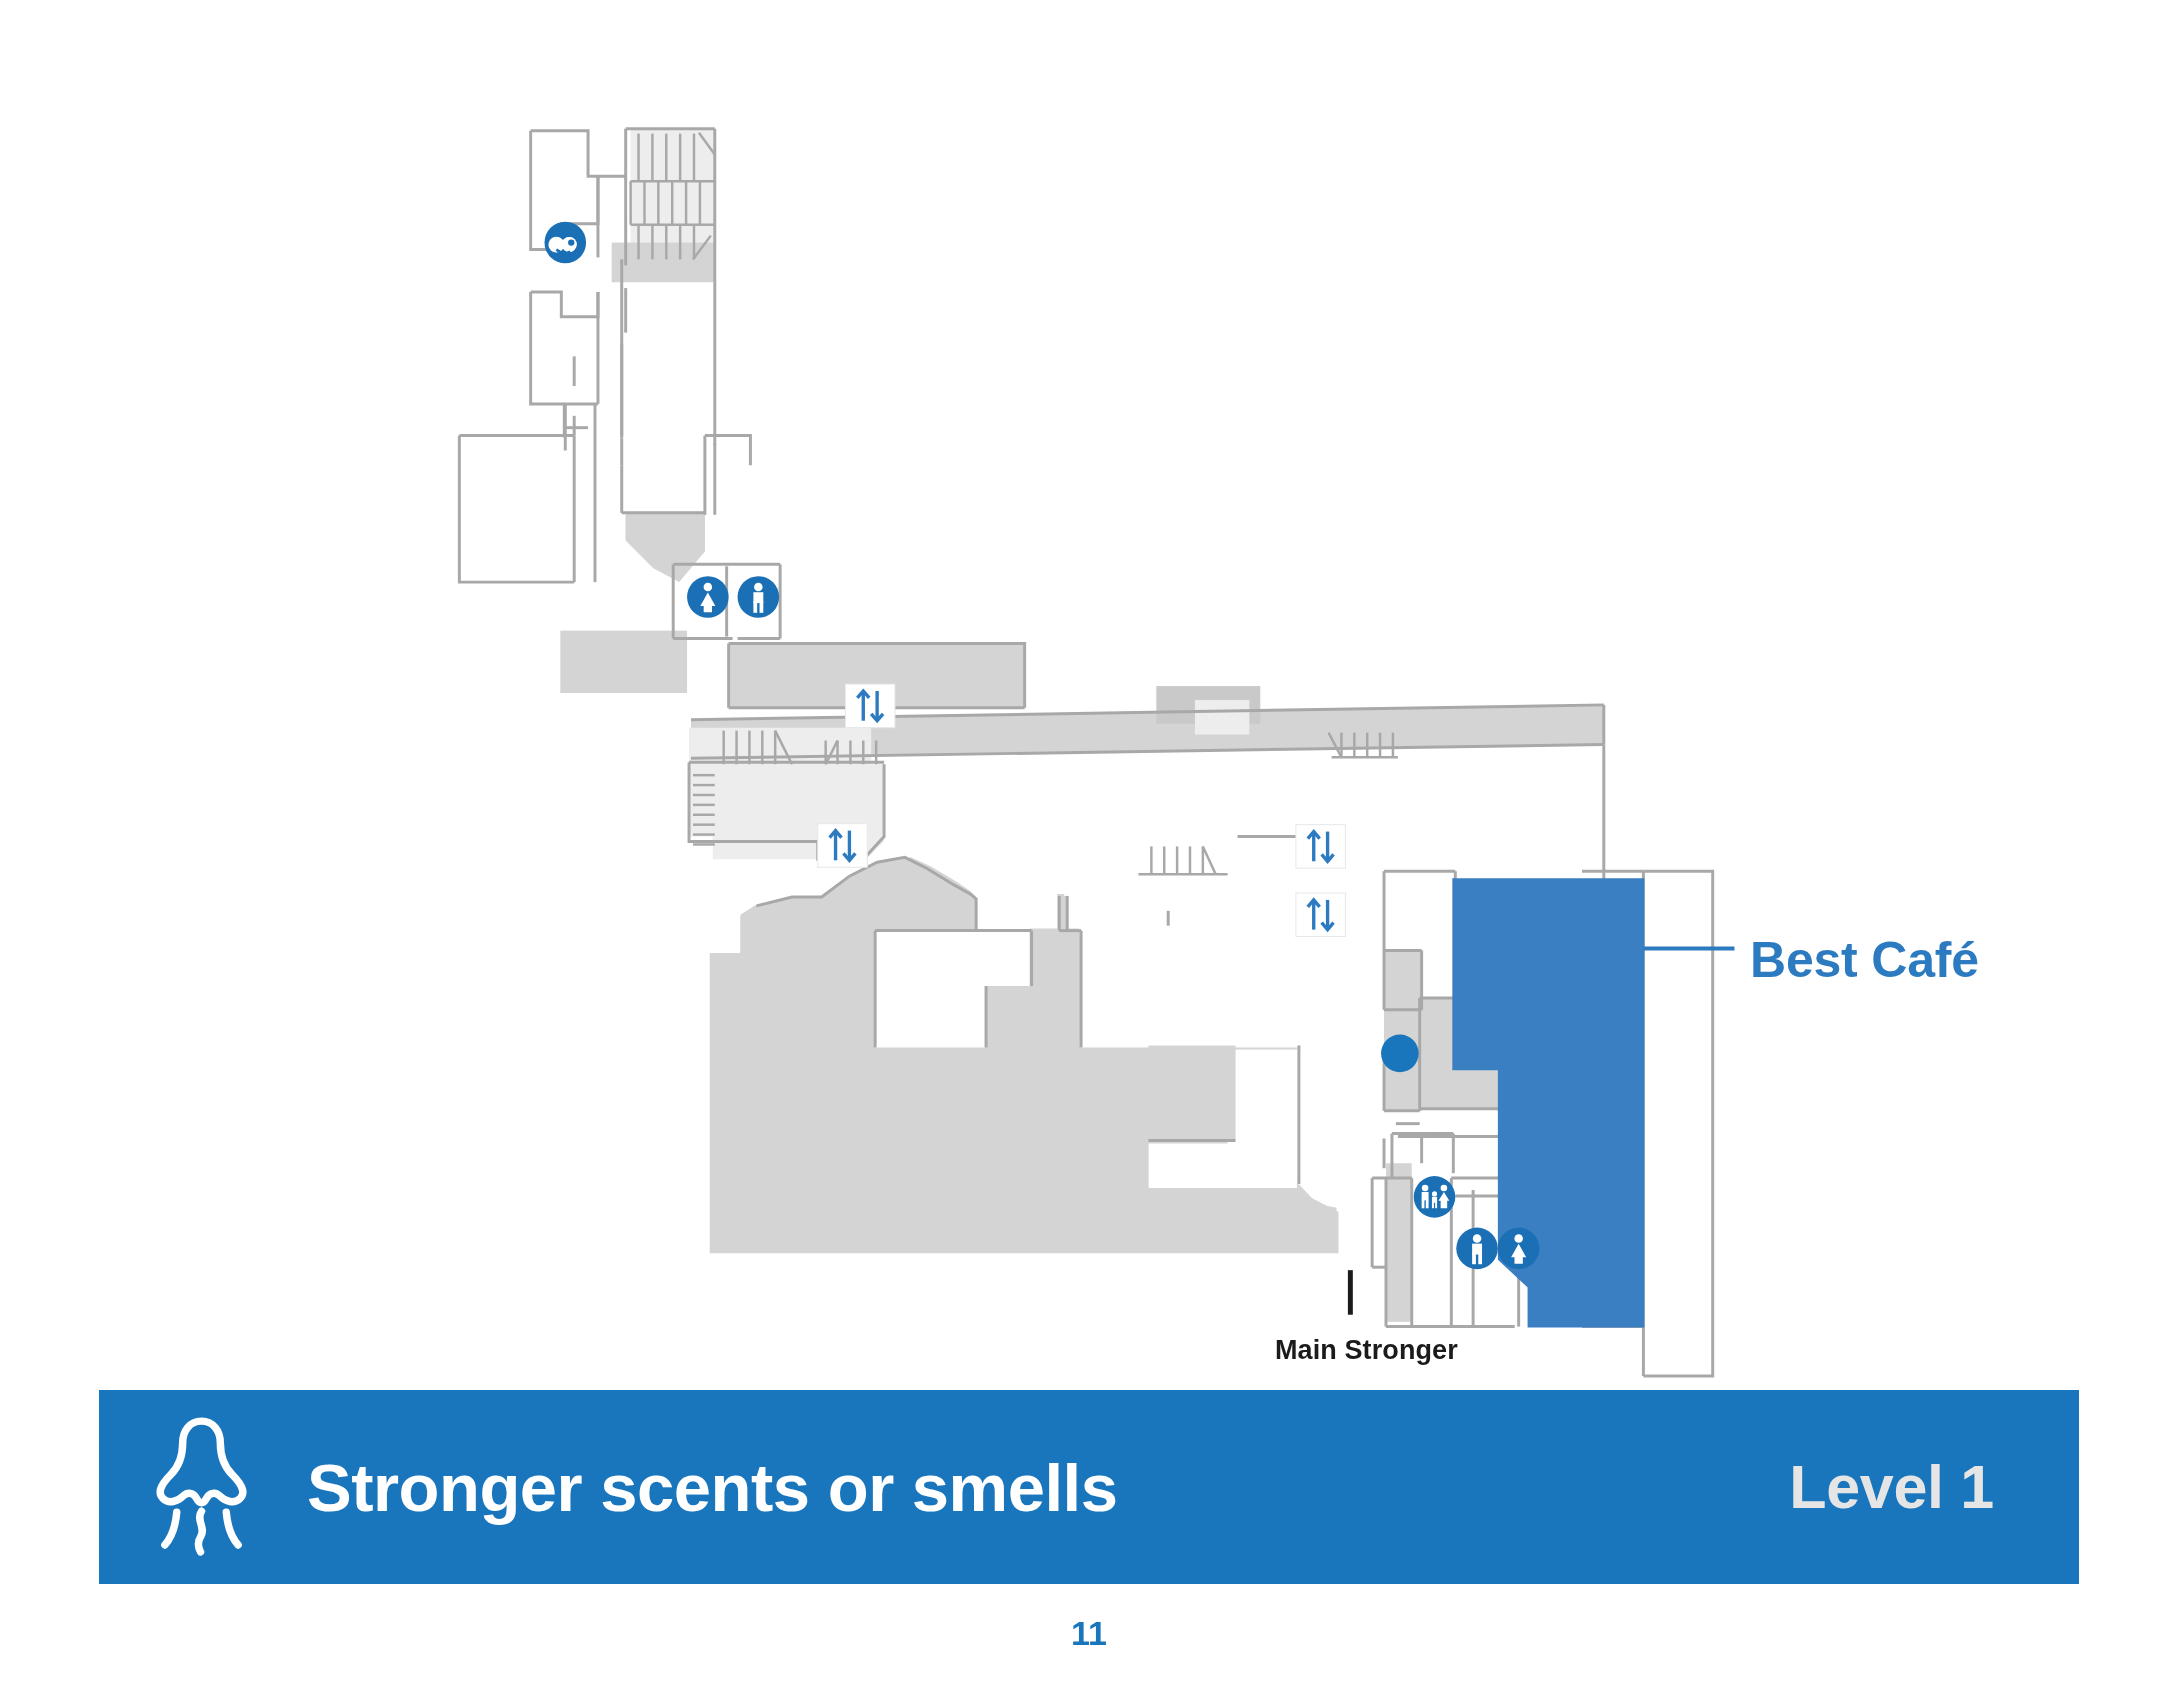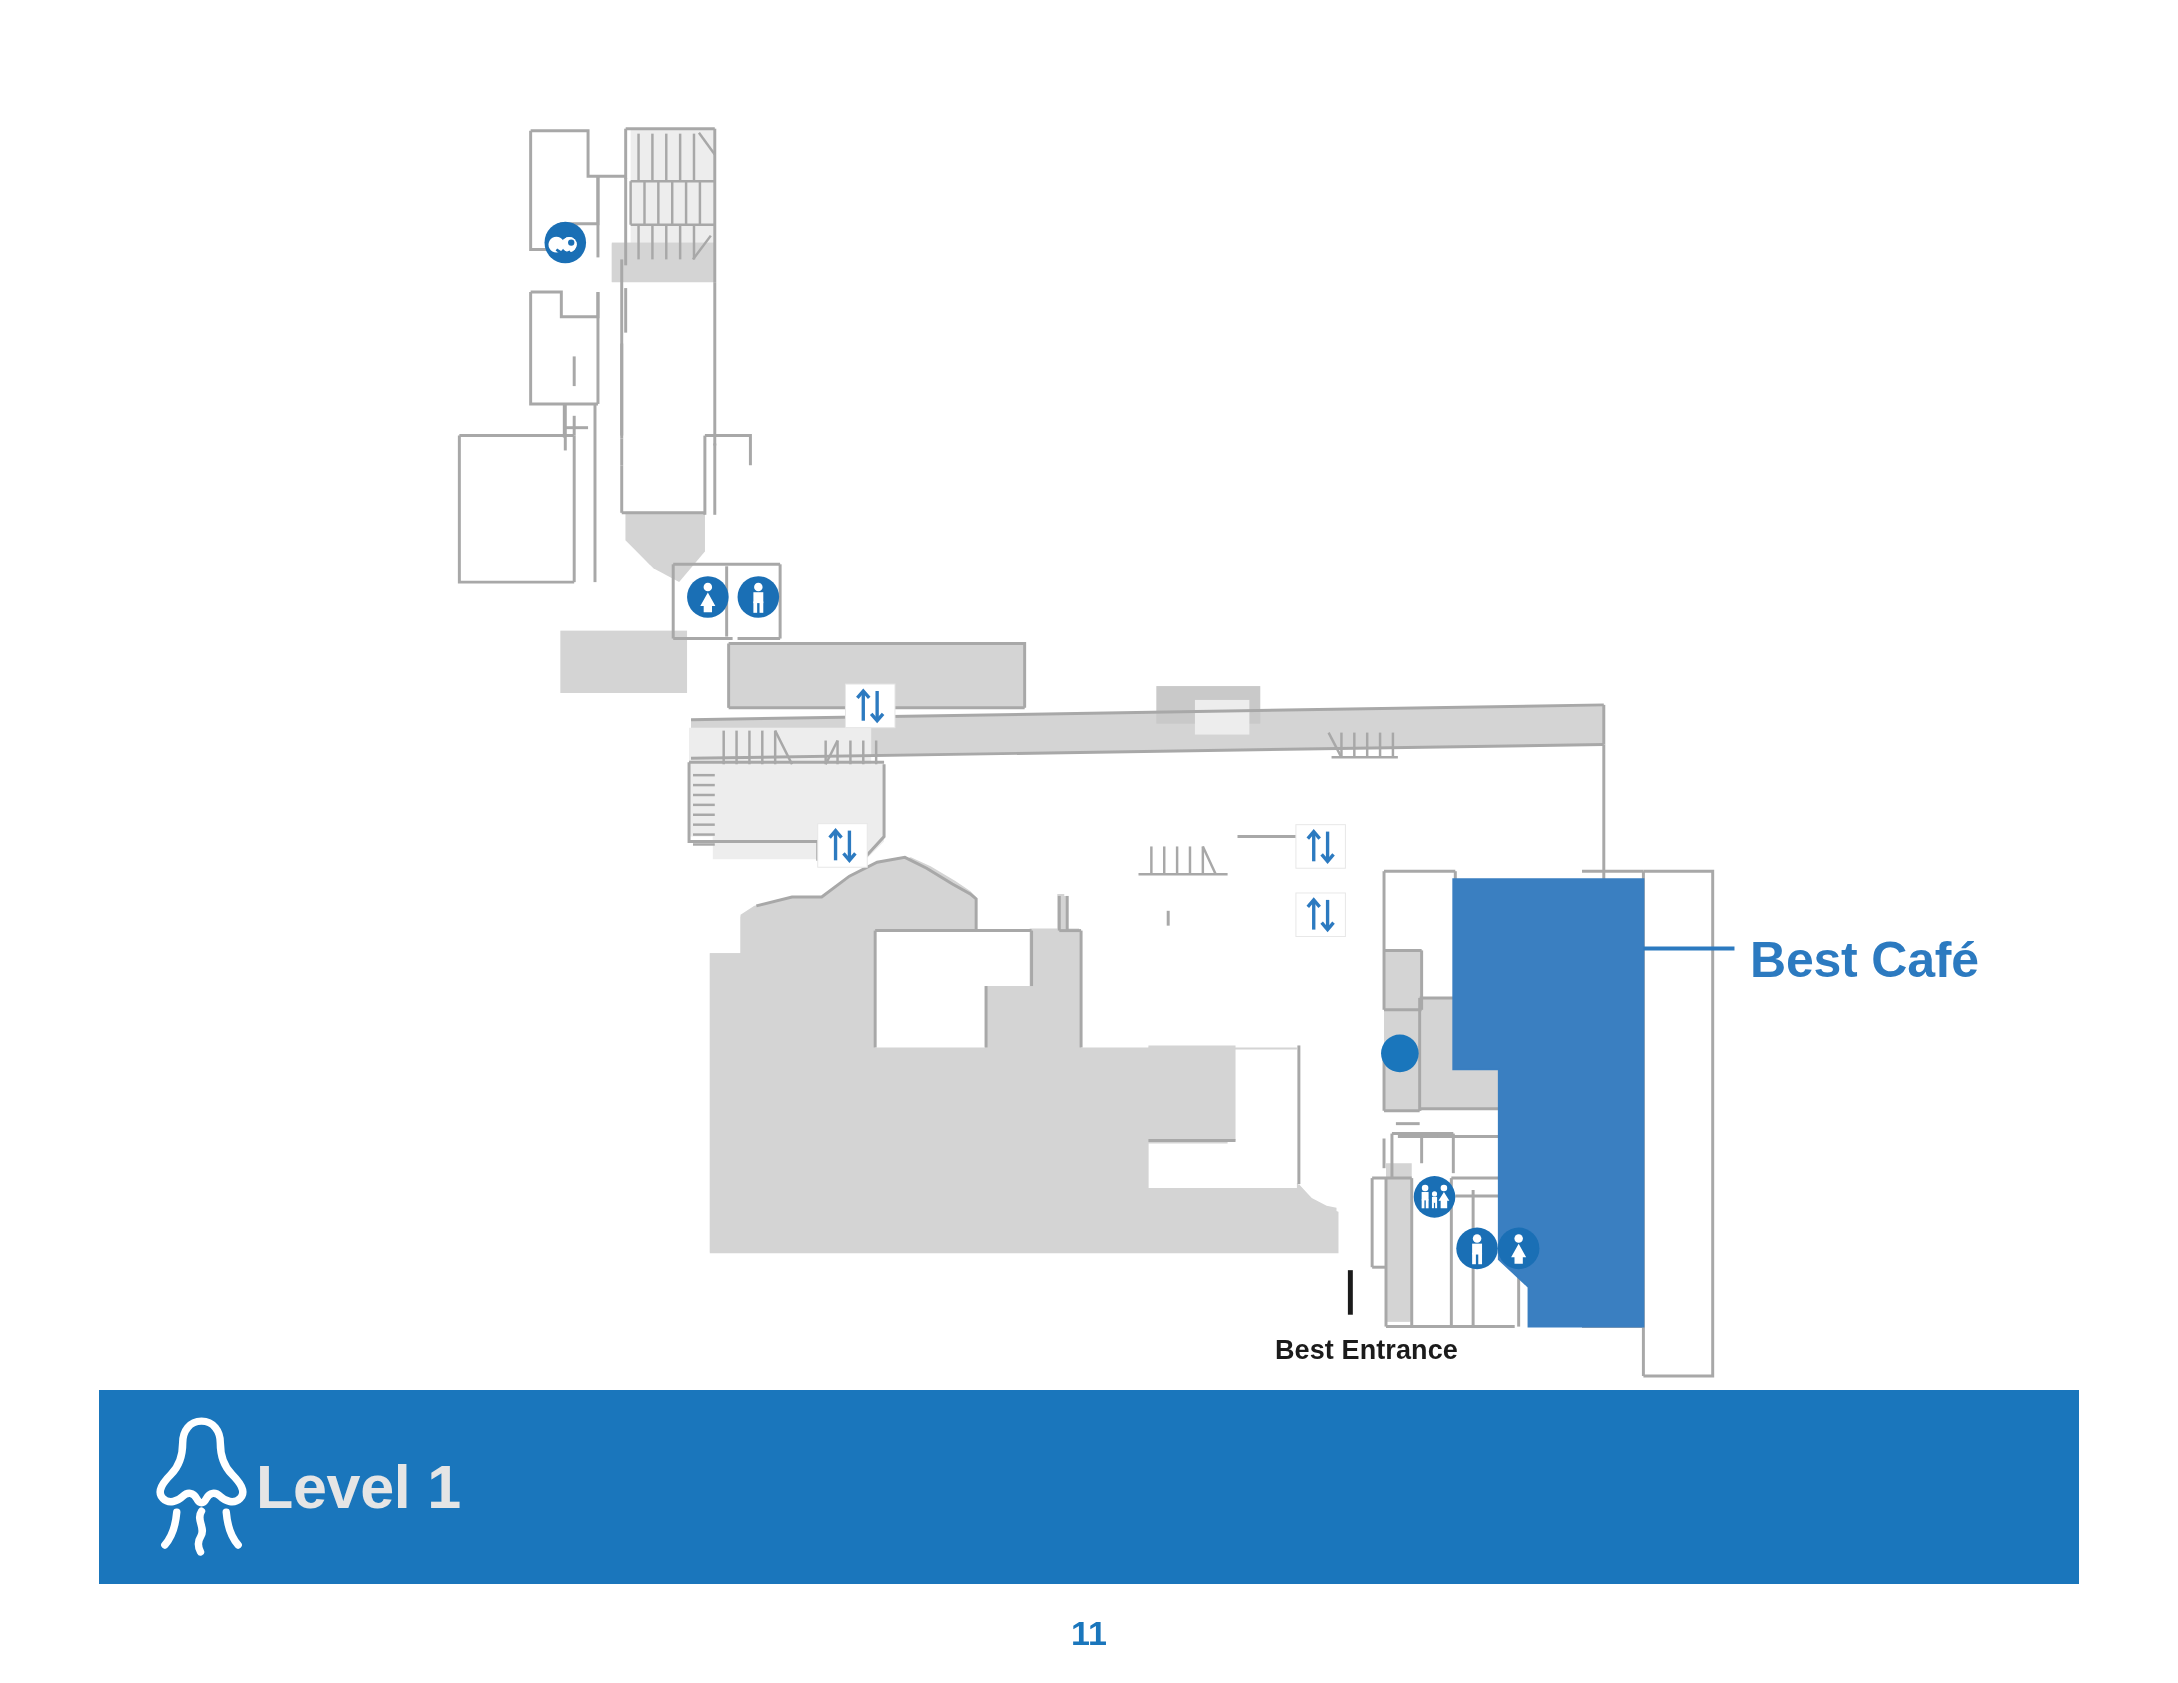--- a/index.html
+++ b/index.html
@@ -475,21 +475,21 @@
           <circle cx="0" cy="0" r="21" fill="#1a6fb5"></circle>
           <circle cx="0" cy="-10" r="4.3" fill="#ffffff"></circle>
           <path d="M 0,-4.6 L 7.6,9 L 4.2,9 L 4.2,15.5 L -4.2,15.5 L -4.2,9 L -7.6,9 Z" fill="#ffffff"></path>
         </g>
 
       </g>
     </svg>
 
     <div class="map-label" id="cafe-label">Best Café</div>
 
-    <div class="map-label" id="entrance-label">Best Entrance</div>
+    <div class="map-label" id="entrance-label">Main Stronger</div>
   </div>
 
   <div id="footer-banner">
 
     <svg id="banner-icon" viewBox="0 0 110 150">
       <g fill="none" stroke="#ffffff" stroke-width="7.5" stroke-linecap="round" stroke-linejoin="round">
 
         <path d="M 55,8
                  C 43,8 36,18 36,30
                  C 36,44 32,54 24,62
@@ -502,20 +502,21 @@
                  C 100,80 96,72 86,62
                  C 78,54 74,44 74,30
                  C 74,18 67,8 55,8 Z"></path>
 
         <path d="M 30,100 C 29,112 26,124 18,133"></path>
         <path d="M 55,99 C 49,108 60,116 54,125 C 50,131 52,136 54,140"></path>
         <path d="M 80,100 C 81,112 84,124 92,133"></path>
       </g>
     </svg>
 
+    <div id="banner-title">Stronger scents or smells</div>
 
     <div id="banner-level">Level 1</div>
   </div>
 
   <div id="page-number">11</div>
 
 </div>
 
 
 </body></html>

